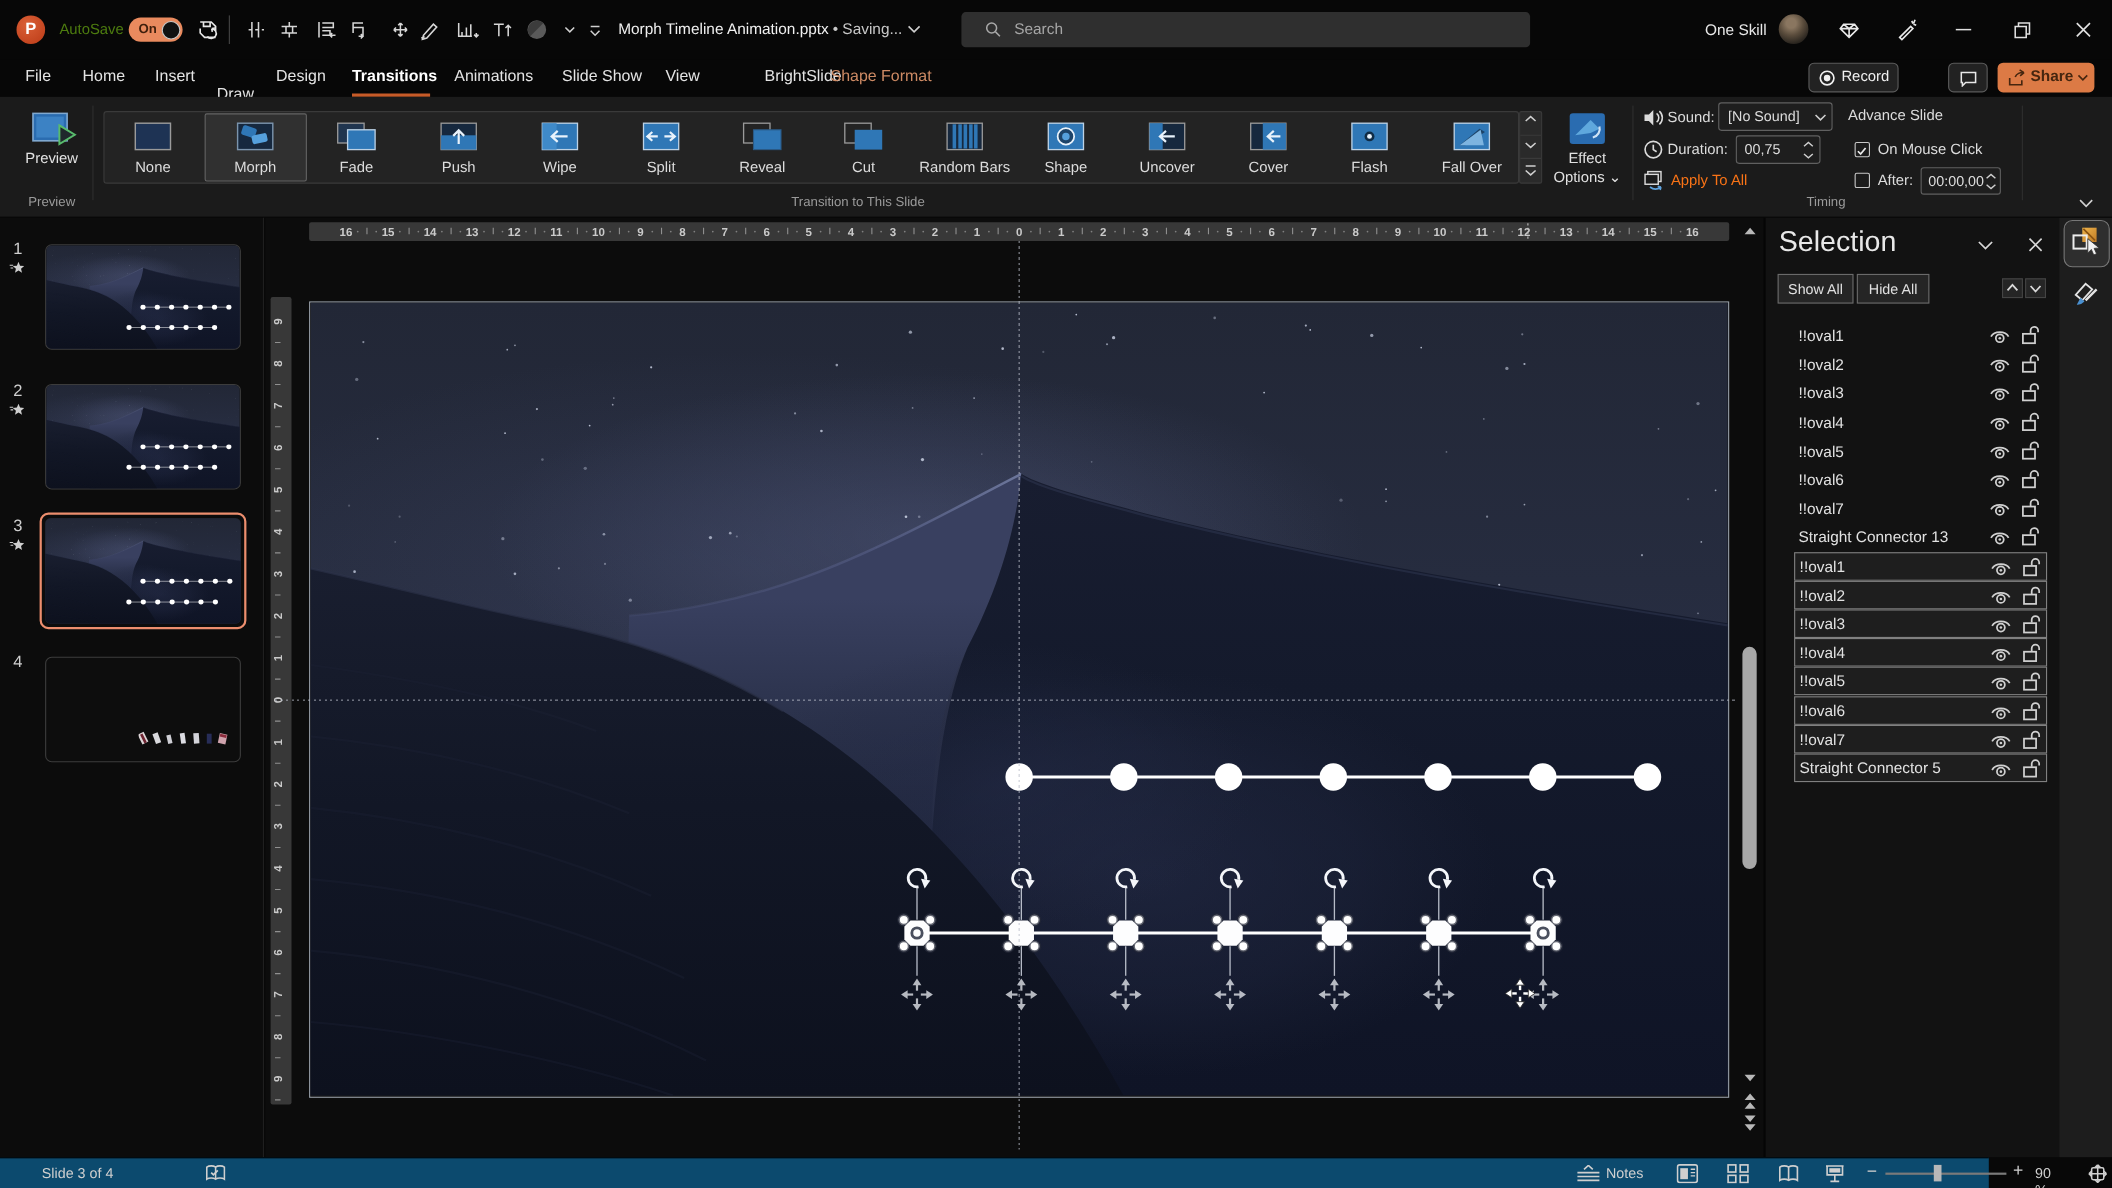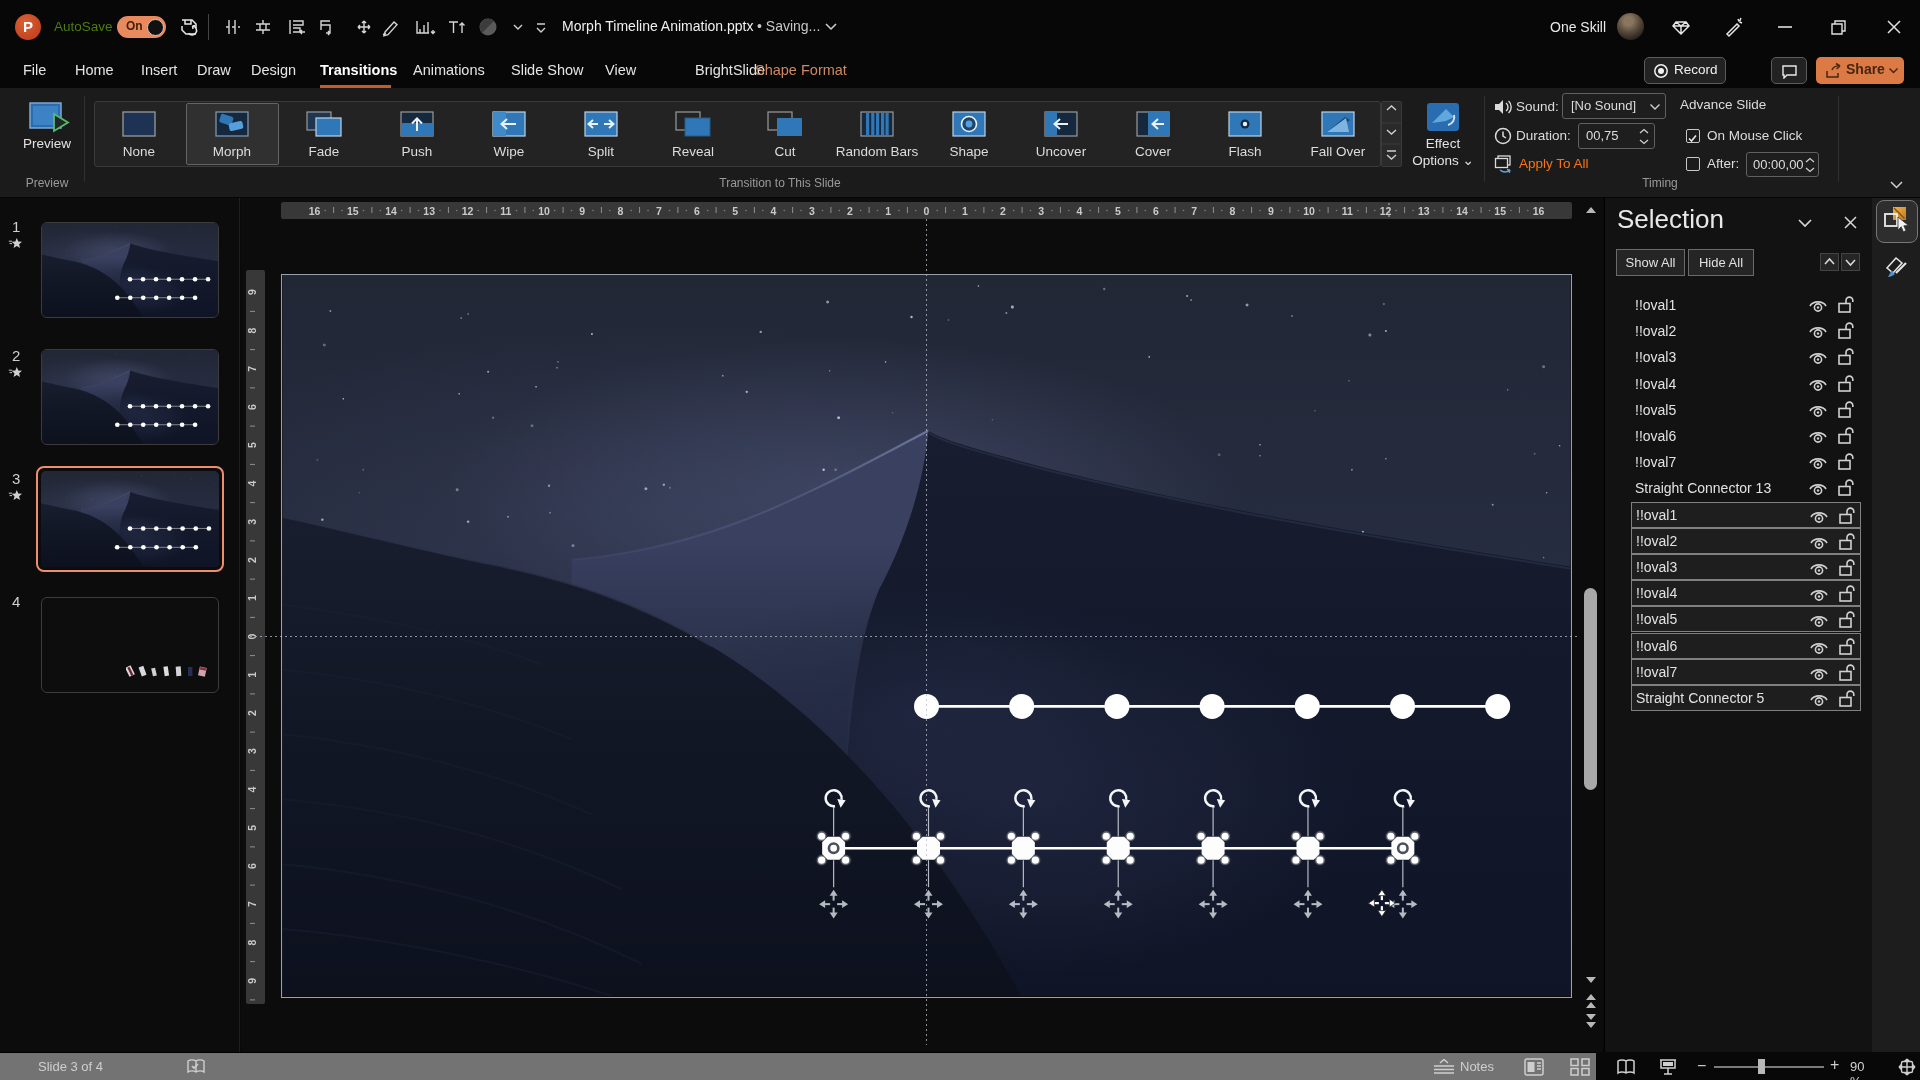--- a/index.html
+++ b/index.html
@@ -45,20 +45,27 @@
     <path d="M4,16 A8.5,8.5 0 0 1 16,4 Z" fill="#3c3c3c"></path>
     <path d="M36,8 l4,4 4,-4" stroke="#cfcfcf" stroke-width="1.4" fill="none"></path>
     <path d="M59,6 h8 M59,10 l4,4 4,-4" stroke="#cfcfcf" stroke-width="1.4" fill="none" transform="translate(0,1)"></path>
   </svg>
   <div class="abs" style="left:562px;top:18px;color:#f0f0f0;font-size:14px;">Morph Timeline Animation.pptx</div>
   <div class="abs" style="left:757px;top:18px;color:#c8c8c8;font-size:14px;">• Saving...</div>
   <svg class="abs" style="left:824px;top:22px;" width="14" height="10" viewBox="0 0 14 10">
         <path d="M2,2 l5,5 5,-5" stroke="#cfcfcf" stroke-width="1.5" fill="none"></path>
       </svg>
 
+  <div class="abs" style="left:874px;top:11px;width:517px;height:32px;background:#2f2f2f;border-radius:4px;">
+    <svg class="abs" style="left:21px;top:8px;" width="16" height="16" viewBox="0 0 16 16">
+          <circle cx="6.5" cy="6.5" r="4.5" stroke="#a8a8a8" stroke-width="1.4" fill="none"></circle>
+          <path d="M10,10 l4,4" stroke="#a8a8a8" stroke-width="1.4"></path>
+        </svg>
+    <span class="abs" style="left:48px;top:7px;color:#a6a6a6;font-size:14px;">Search</span>
+  </div>
   <div class="abs" style="left:1550px;top:19px;color:#e8e8e8;font-size:14px;">One Skill</div>
   <div class="abs" style="left:1617px;top:13px;width:27px;height:27px;border-radius:50%;background:radial-gradient(circle at 42% 30%, #8a7660 18%, #5a4c3c 45%, #2b2620 75%, #1c1915);"></div>
   <svg class="abs" style="left:1671px;top:17px;" width="20" height="20" viewBox="0 0 20 20">
         <path class="icon" d="M5,5 h10 l3,4 -8,8 -8,-8 z M5,5 l5,4 5,-4 M2,9 h16 M10,9 l0,8" stroke-width="1.3"></path>
       </svg>
   <svg class="abs" style="left:1723px;top:16px;" width="22" height="22" viewBox="0 0 22 22">
         <path class="icon" d="M4,18 L14,8 l2,2 L6,20 Z M15,3 l1,2.5 M19,7 l-2.5,-1 M18,2 l-1.5,3.5" stroke-width="1.4"></path>
       </svg>
   <svg class="abs" style="left:1777px;top:26px;" width="16" height="2" viewBox="0 0 16 2">
         <path d="M1,1 h14" stroke="#e0e0e0" stroke-width="1.6"></path>
@@ -67,21 +74,21 @@
         <path d="M2,5 h10 v10 h-10 z M5,5 v-3 h10 v10 h-3" stroke="#e0e0e0" stroke-width="1.4" fill="none"></path>
       </svg>
   <svg class="abs" style="left:1886px;top:19px;" width="16" height="16" viewBox="0 0 16 16">
         <path d="M2,2 l12,12 M14,2 L2,14" stroke="#e0e0e0" stroke-width="1.5"></path>
       </svg>
 </div>
 <div class="abs" style="left:0;top:54px;width:1920px;height:34px;background:#070707;color:#e4e4e4;font-size:14.5px;">
   <span class="abs" style="left:23px;top:8px;">File</span>
   <span class="abs" style="left:75px;top:8px;">Home</span>
   <span class="abs" style="left:141px;top:8px;">Insert</span>
-  <span class="abs" style="left:197px;top:8px;">Draw</span>
+  <span class="abs" style="left:197px;top:24px;">Draw</span>
   <span class="abs" style="left:251px;top:8px;">Design</span>
   <span class="abs" style="left:320px;top:8px;color:#fff;font-weight:bold;">Transitions</span>
   <div class="abs" style="left:320px;top:31px;width:71px;height:2.5px;background:#c75b28;"></div>
   <span class="abs" style="left:413px;top:8px;">Animations</span>
   <span class="abs" style="left:511px;top:8px;">Slide Show</span>
   <span class="abs" style="left:605px;top:8px;">View</span>
   <span class="abs" style="left:695px;top:8px;">BrightSlide</span>
   <span class="abs" style="left:755px;top:8px;color:#cd8a64;">Shape Format</span>
 
   <div class="abs" style="left:1644px;top:3px;width:82px;height:27px;border:1px solid #5c5c5c;border-radius:5px;background:#222;">
@@ -977,21 +984,21 @@
  <rect x="8" y="13" width="12" height="12" fill="none" stroke="#ececec" stroke-width="1.8"></rect>
  <path d="M21,16 l0,13 3.2,-3.2 2.2,5 2.6,-1.2 -2.2,-4.8 4.6,-0.4 z" fill="#f2f2f2" stroke="#333" stroke-width="0.8"></path>
 </svg>
 </div>
 <svg class="abs" style="left:12px;top:56px;" width="26" height="26" viewBox="0 0 26 26">
   <path d="M3,14 L12,4 l6,5 -9,10 z" stroke="#e4e4e4" stroke-width="1.6" fill="none"></path>
   <path d="M22,9 L12,19" stroke="#e4e4e4" stroke-width="2.2"></path>
   <path d="M11,20 q-3.5,3.5 -7,3 q1.8,-3.4 3.4,-6.3 z" fill="#4a90d0"></path>
  </svg>
 </div>
-<div class="abs" style="left:0;top:1052px;width:1596px;height:28px;background:#737373;border-top:1px solid #000;color:#cfcfcf;font-size:13px;">
+<div class="abs" style="left:0;top:1052px;width:1808px;height:28px;background:#0c4a6e;border-top:1px solid #000;color:#cfcfcf;font-size:13px;">
 <span class="abs" style="left:38px;top:6px;">Slide 3 of 4</span>
 <svg class="abs" style="left:186px;top:5px;" width="20" height="18" viewBox="0 0 20 18">
         <path d="M10,3 C8,1.5 4,1.5 2,3 V14 C4,12.5 8,12.5 10,14 C12,12.5 16,12.5 18,14 V3 C16,1.5 12,1.5 10,3 M10,3 V14" stroke="#cfcfcf" stroke-width="1.4" fill="none"></path>
         <path d="M6,8 l2,2 4,-4" stroke="#cfcfcf" stroke-width="1.6" fill="none"></path>
       </svg>
 <svg class="abs" style="left:1432px;top:6px;" width="24" height="16" viewBox="0 0 24 16">
         <path d="M2,14 h20 M2,10.5 h20 M2,7 h20 M8,4 l4,-3.5 4,3.5" stroke="#cfcfcf" stroke-width="1.5" fill="none"></path>
       </svg>
 <span class="abs" style="left:1460px;top:6px;">Notes</span>
 <svg class="abs" style="left:1524px;top:5px;" width="20" height="18" viewBox="0 0 20 18">

